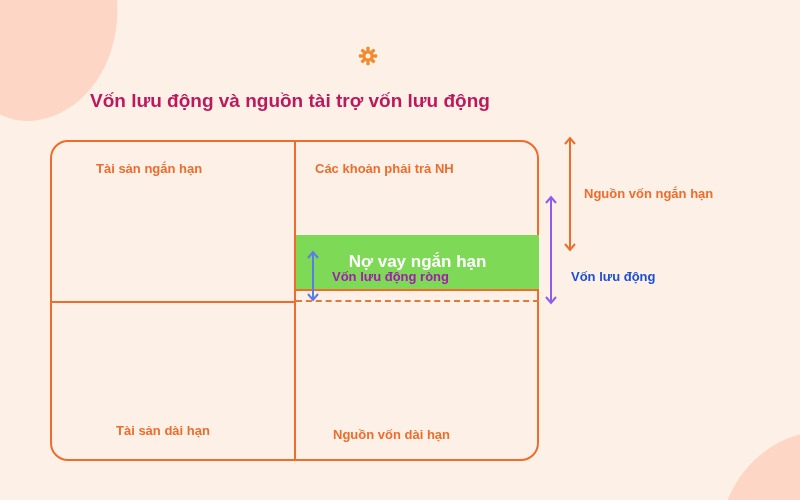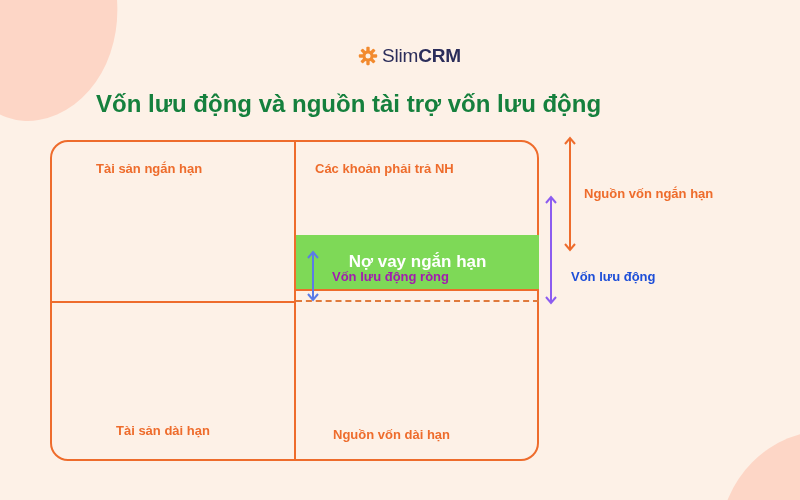--- a/index.html
+++ b/index.html
@@ -26,22 +26,22 @@
       position: absolute; left: 358px; top: 44px;
       display: flex; align-items: center; gap: 4px;
       height: 24px;
     }
     .logo svg { width: 20px; height: 20px; }
     .logo-text {
       font-size: 19px; color: #2b2d5a; letter-spacing: -0.2px;
     }
     .logo-text b { font-weight: 700; }
     .title {
-      position: absolute; left: 96px; top: 90px;
-      font-size: 24px; font-weight: 700; color: #15803d;
+      position: absolute; left: 90px; top: 90px;
+      font-size: 19px; font-weight: 700; color: #be185d;
       white-space: nowrap;
     }
     .box {
       position: absolute; left: 50px; top: 140px;
       width: 489px; height: 321px;
       border: 2px solid #ee6c2c; border-radius: 18px;
       box-sizing: border-box;
     }
     .vline {
       position: absolute; left: 294px; top: 141px;
@@ -88,21 +88,20 @@
       <rect x="10" y="18" width="4" height="5" rx="1"></rect>
       <rect x="1" y="10" width="5" height="4" rx="1"></rect>
       <rect x="18" y="10" width="5" height="4" rx="1"></rect>
       <rect x="10" y="1" width="4" height="5" rx="1" transform="rotate(45 12 12)"></rect>
       <rect x="10" y="18" width="4" height="5" rx="1" transform="rotate(45 12 12)"></rect>
       <rect x="1" y="10" width="5" height="4" rx="1" transform="rotate(45 12 12)"></rect>
       <rect x="18" y="10" width="5" height="4" rx="1" transform="rotate(45 12 12)"></rect>
     </g>
     <circle cx="12" cy="12" r="3" fill="#fdf1e7"></circle>
   </svg>
-  <span class="logo-text"><span>Slim</span><b>CRM</b></span>
 </div>
 
 <div class="title">Vốn lưu động và nguồn tài trợ vốn lưu động</div>
 
 <div class="box"></div>
 <div class="vline"></div>
 <div class="hline-left"></div>
 
 <div class="green">
   <span>Nợ vay ngắn hạn</span>

